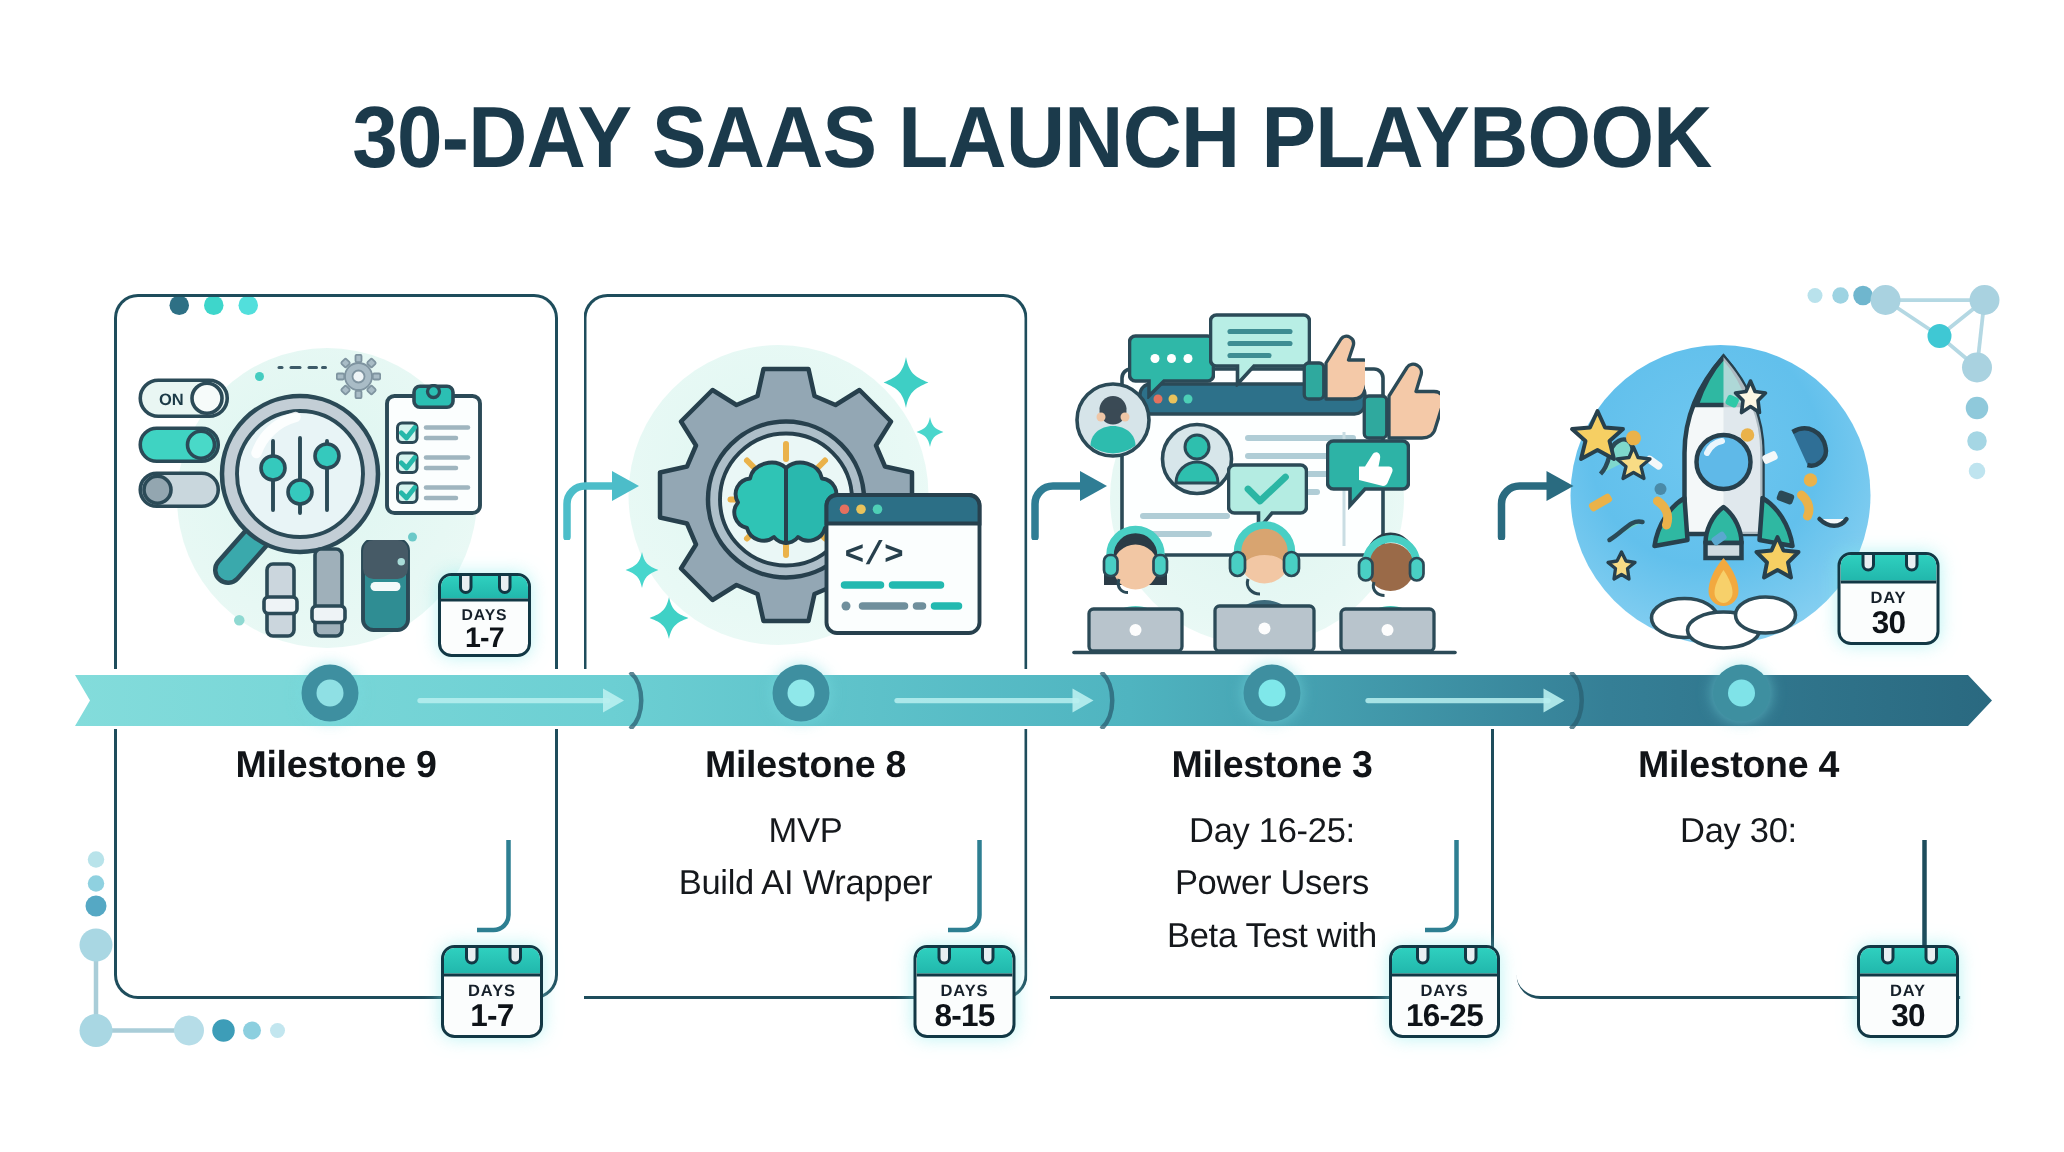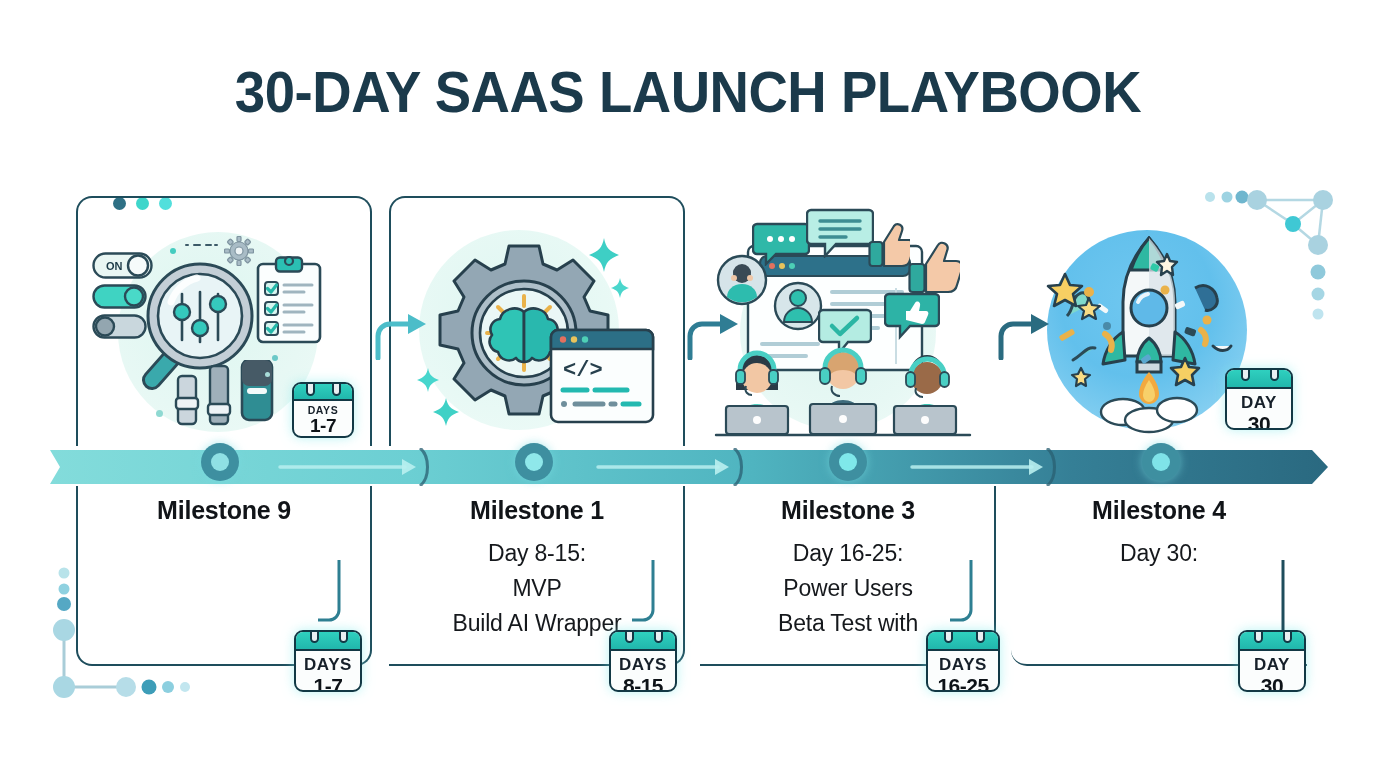--- a/index.html
+++ b/index.html
@@ -82,21 +82,21 @@
     background: #fbfdfd; border: 2.5px solid #123845; border-radius: 9px;
     overflow: hidden;
     box-shadow: 0 0 12px rgba(130,235,235,.55);
   }
   .cal .cal-hd {
     height: 19px; width: 100%;
     background: linear-gradient(180deg,#2fd0bf 0%,#21b7ac 100%);
     border-bottom: 2.5px solid #123845;
   }
   .cal .cal-lbl {
-    margin-top: 4px; text-align: center; font-size: 17px; font-weight: 700;
+    margin-top: 4px; text-align: center; font-size: 11px; font-weight: 700;
     color: #16202a; letter-spacing: .6px;
   }
   .cal .cal-val {
     text-align: center; font-size: 21px; font-weight: 700; color: #0e1318;
     line-height: 22px; letter-spacing: -0.5px;
   }
   .cal.sm { width: 62px; height: 56px; }
   .cal.sm .cal-hd { height: 17px; }
   .cal.sm .cal-lbl { font-size: 10.5px; margin-top: 3px; }
   .cal.sm .cal-val { font-size: 19px; line-height: 20px; }
@@ -316,23 +316,22 @@
         <path d="M9 0c1.2 6 3 7.8 9 10-6 2.2-7.8 4-9 10-1.2-6-3-7.8-9-10 6-2.2 7.8-4 9-10z" fill="#4ad6cc"></path>
       </svg>
       <svg style="position:absolute;left:28px;top:168px;width:22px;height:24px;" viewBox="0 0 22 24">
         <path d="M11 0c1.5 7 3.6 9.3 11 12-7.4 2.7-9.5 5-11 12-1.5-7-3.6-9.3-11-12 7.4-2.7 9.5-5 11-12z" fill="#47d6cd"></path>
       </svg>
       <svg style="position:absolute;left:44px;top:198px;width:26px;height:28px;" viewBox="0 0 26 28">
         <path d="M13 0c1.8 8 4.2 10.8 13 14-8.8 3.2-11.2 6-13 14-1.8-8-4.2-10.8-13-14 8.8-3.2 11.2-6 13-14z" fill="#3fd1c6"></path>
       </svg>
     </div>
 
-    <div class="ms-title">Milestone 1</div>
+    <div class="ms-title">Milestone 8</div>
     <div class="ms-body">
-      <div>Day 8-15:</div>
       <div>MVP</div>
       <div>Build AI Wrapper</div>
     </div>
   </div>
 
   <div class="col col-3">
     <div class="frame-top" style="border:none;"></div>
     <div class="frame-bot open-left"></div>
 
     <div class="illus">

